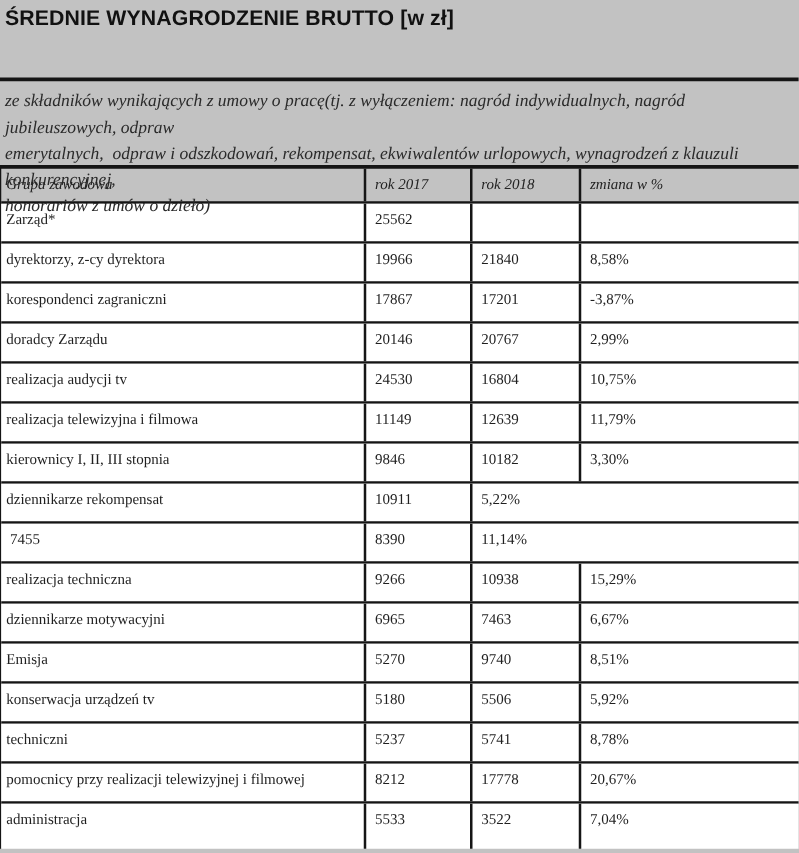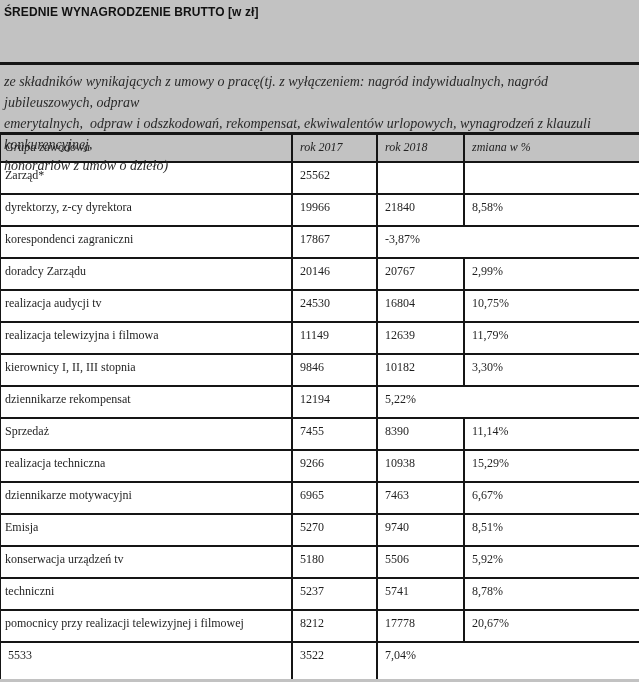--- a/index.html
+++ b/index.html
@@ -10,21 +10,21 @@
     color: #1c1c1c;
     overflow: hidden;
   }
   .page { width: 639px; height: 682px; overflow: hidden; position: relative; }
 
   .title-section {
     height: 62px;
     padding: 5px 4px 0 4px;
   }
   .doc-title {
-    font-size: 12px;
+    font-size: 17px;
     font-weight: bold;
     color: #111;
     letter-spacing: 0.1px;
   }
 
   .subtitle-section {
     height: 70px;
     border-top: 3px solid #151515;
     padding: 6px 6px 0 4px;
   }
@@ -107,20 +107,21 @@
   <div class="t-row">
     <div class="t-cell c-group">dyrektorzy, z-cy dyrektora</div>
     <div class="t-cell">19966</div>
     <div class="t-cell">21840</div>
     <div class="t-cell c-last">8,58%</div>
   </div>
 
   <div class="t-row">
     <div class="t-cell c-group">korespondenci zagraniczni</div>
     <div class="t-cell">17867</div>
+    <div class="t-cell">17201</div>
     <div class="t-cell c-last">-3,87%</div>
   </div>
 
   <div class="t-row">
     <div class="t-cell c-group">doradcy Zarządu</div>
     <div class="t-cell">20146</div>
     <div class="t-cell">20767</div>
     <div class="t-cell c-last">2,99%</div>
   </div>
 
@@ -140,26 +141,25 @@
 
   <div class="t-row">
     <div class="t-cell c-group">kierownicy I, II, III stopnia</div>
     <div class="t-cell">9846</div>
     <div class="t-cell">10182</div>
     <div class="t-cell c-last">3,30%</div>
   </div>
 
   <div class="t-row">
     <div class="t-cell c-group">dziennikarze rekompensat</div>
-    <div class="t-cell">12194</div>
+    <div class="t-cell">10911</div>
     <div class="t-cell c-last">5,22%</div>
   </div>
 
   <div class="t-row">
-    <div class="t-cell c-group">Sprzedaż</div>
     <div class="t-cell">7455</div>
     <div class="t-cell">8390</div>
     <div class="t-cell c-last">11,14%</div>
   </div>
 
   <div class="t-row">
     <div class="t-cell c-group">realizacja techniczna</div>
     <div class="t-cell">9266</div>
     <div class="t-cell">10938</div>
     <div class="t-cell c-last">15,29%</div>
@@ -194,20 +194,21 @@
   </div>
 
   <div class="t-row">
     <div class="t-cell c-group">pomocnicy przy realizacji telewizyjnej i filmowej</div>
     <div class="t-cell">8212</div>
     <div class="t-cell">17778</div>
     <div class="t-cell c-last">20,67%</div>
   </div>
 
   <div class="t-row">
+    <div class="t-cell c-group">administracja</div>
     <div class="t-cell">5533</div>
     <div class="t-cell">3522</div>
     <div class="t-cell c-last">7,04%</div>
   </div>
 </div>
   </div>
 
 </div>
 
 </body></html>

